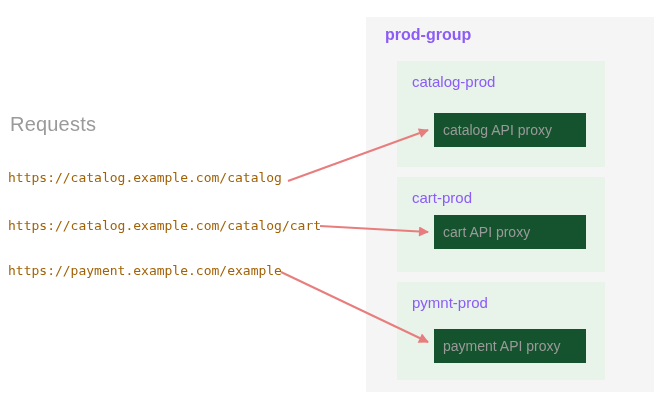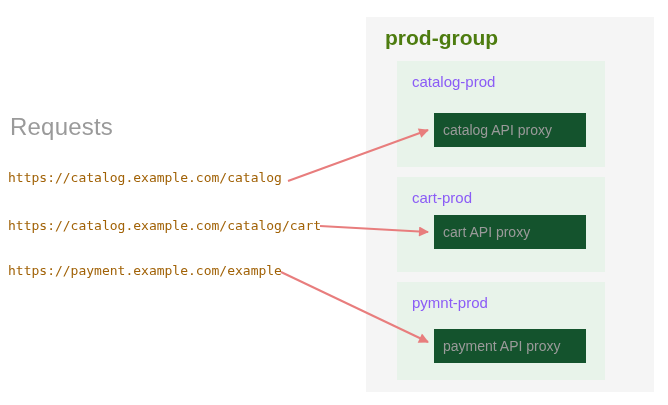--- a/index.html
+++ b/index.html
@@ -8,21 +8,21 @@
     background: #ffffff;
     font-family: "Liberation Sans", sans-serif;
     position: relative;
     overflow: hidden;
   }
   .canvas { position: absolute; inset: 0; width: 668px; height: 405px; }
 
   .requests-title {
     position: absolute;
     left: 10px; top: 113px;
-    font-size: 24px;
+    font-size: 20px;
     color: #9a9a9a;
     letter-spacing: 0.2px;
   }
   .url {
     position: absolute;
     left: 8px;
     font-family: "DejaVu Sans Mono", "Liberation Mono", monospace;
     font-size: 13px;
     color: #a16207;
     white-space: nowrap;
@@ -33,23 +33,23 @@
 
   .prod-group {
     position: absolute;
     left: 366px; top: 17px;
     width: 288px; height: 375px;
     background: #f5f5f5;
   }
   .prod-group-title {
     position: absolute;
     left: 19px; top: 9px;
-    font-size: 21px;
+    font-size: 16px;
     font-weight: bold;
-    color: #4d7c0f;
+    color: #8b5cf6;
   }
   .env {
     position: absolute;
     left: 31px;
     width: 208px;
     background: #e8f3ea;
   }
   .env1 { top: 44px;  height: 106px; }
   .env2 { top: 160px; height: 95px;  }
   .env3 { top: 265px; height: 98px;  }

